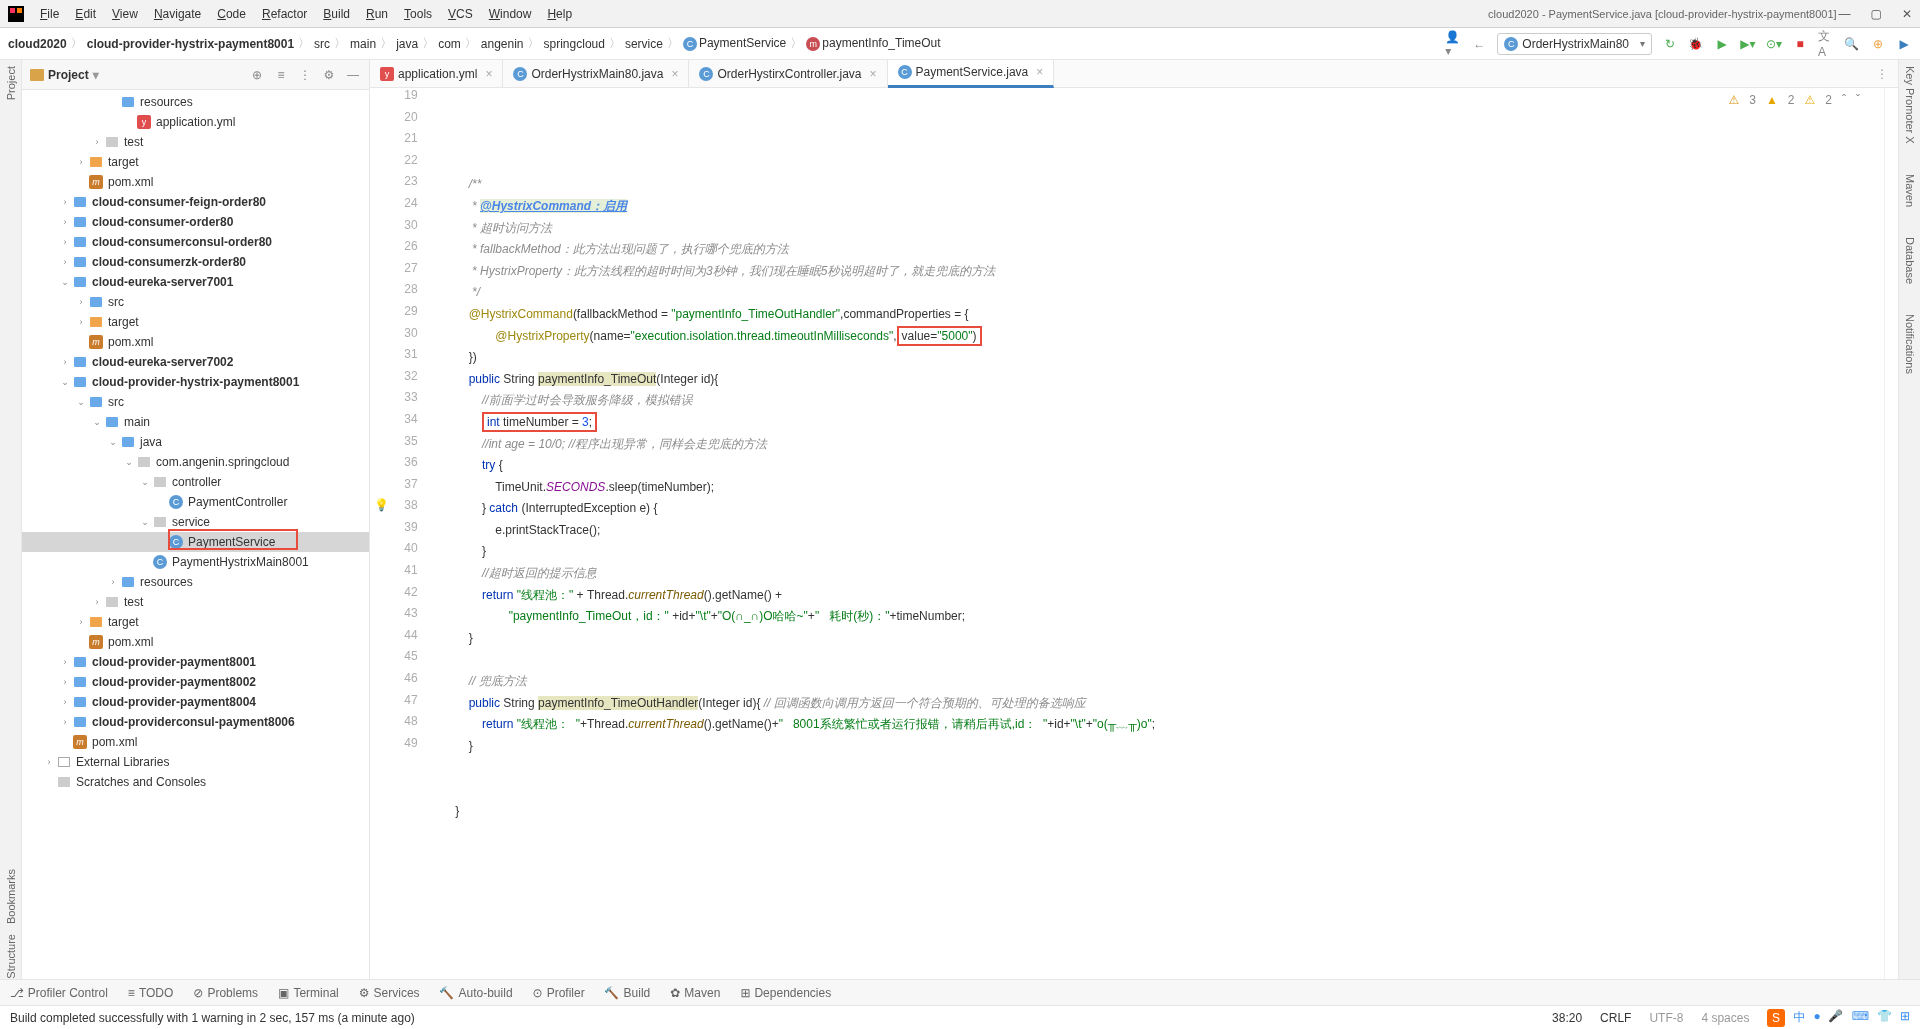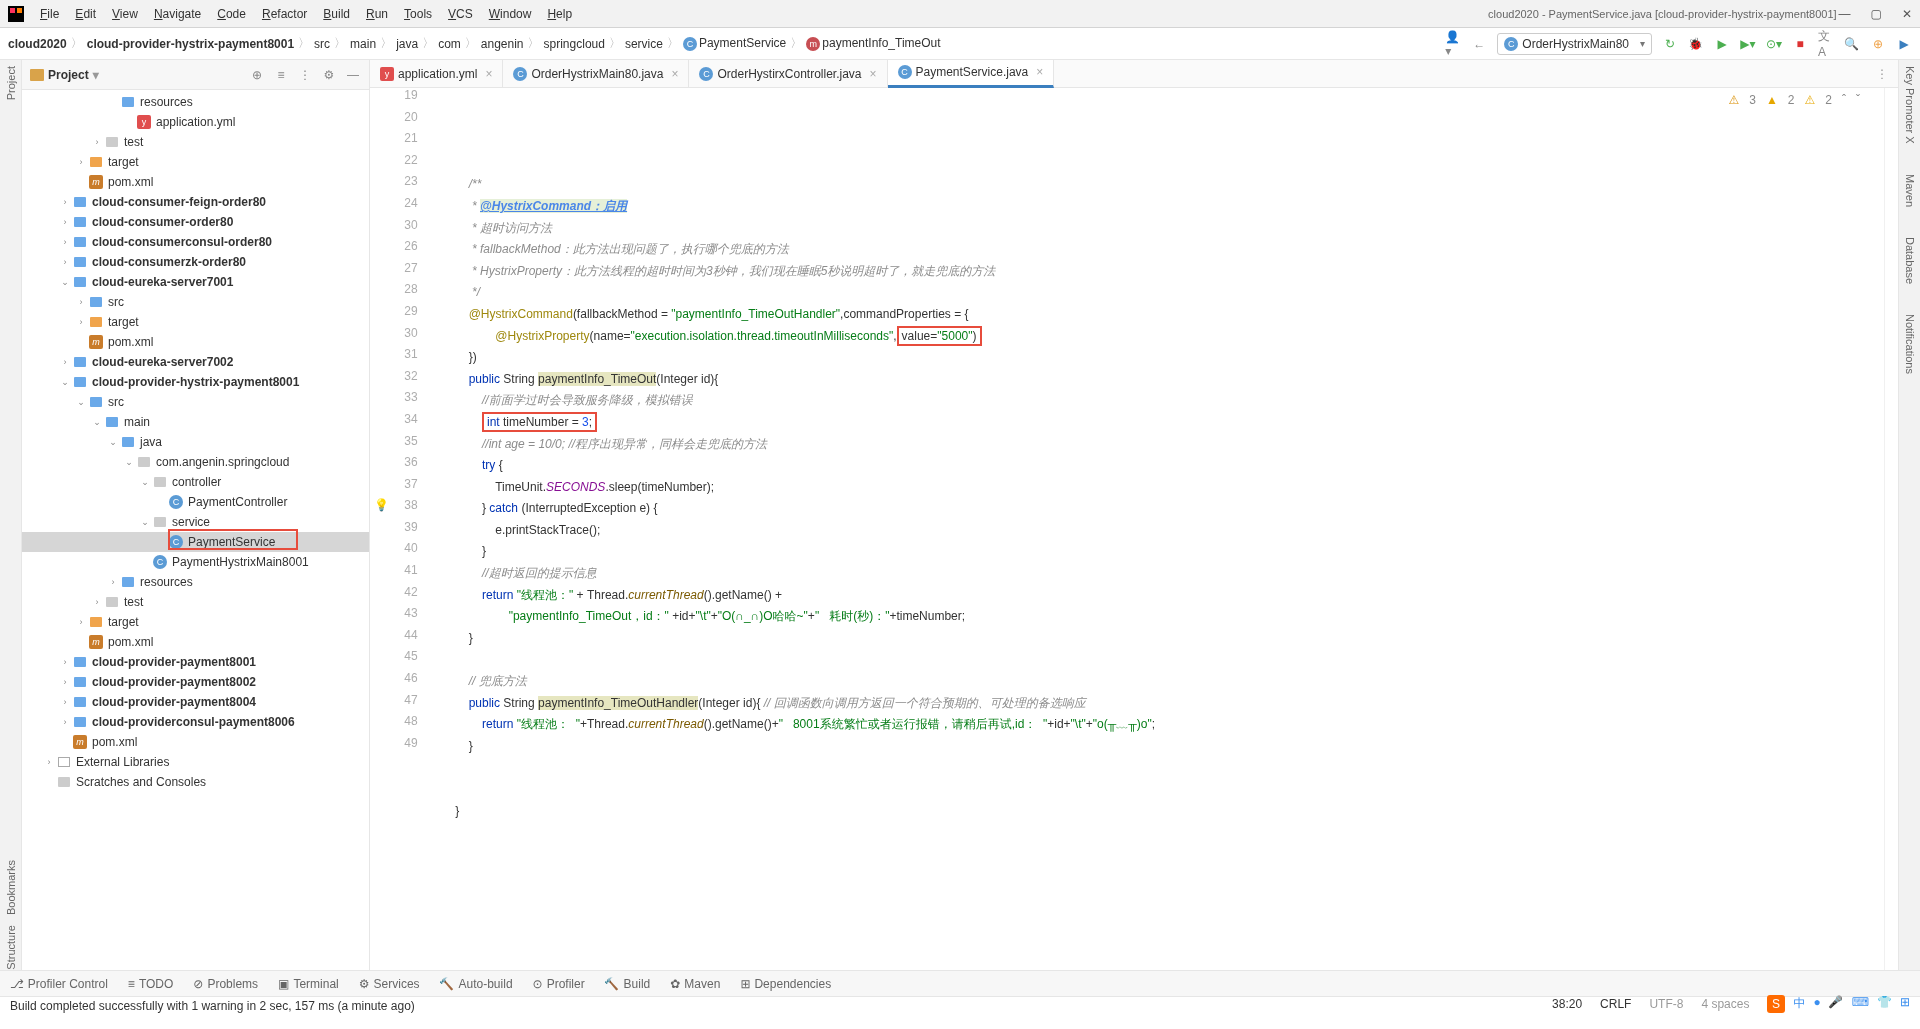--- a/index.html
+++ b/index.html
@@ -87,21 +87,21 @@
 .hlname { background: #e6e6c0; }
 .redbox { border: 2px solid #e74c3c; padding: 1px 3px; }
 .inspect { position: absolute; top: 2px; right: 18px; display: flex; gap: 10px; font-size: 12px; color: #888; align-items: center; background: #fff; padding: 0 6px; }
 .warn-y { color: #e6a700; }
 .warn-o { color: #d98e00; }
 .mini { width: 14px; background: #fff; border-left: 1px solid #f0f0f0; }
 
 
 .panels { display: flex; align-items: center; height: 26px; background: #f7f7f7; border-top: 1px solid #e6e6e6; gap: 20px; padding: 0 10px; font-size: 12px; color: #666; }
 .panels .item { display: flex; align-items: center; gap: 4px; }
-.statusbar { display: flex; align-items: flex-end; height: 24px; background: #fff; border-top: 1px solid #e6e6e6; padding: 16px 10px; font-size: 12px; gap: 48px; }
+.statusbar { display: flex; align-items: center; height: 24px; background: #fff; border-top: 1px solid #e6e6e6; padding: 0 10px; font-size: 12px; gap: 48px; }
 .statusbar .right { margin-left: auto; display: flex; align-items: center; gap: 18px; }
 .tray { display: flex; gap: 8px; color: #5b9bd5; }
 </style>
 </head>
 <body>
 
 <div class="root">
 
   <div class="menubar">
     <div class="logo">

